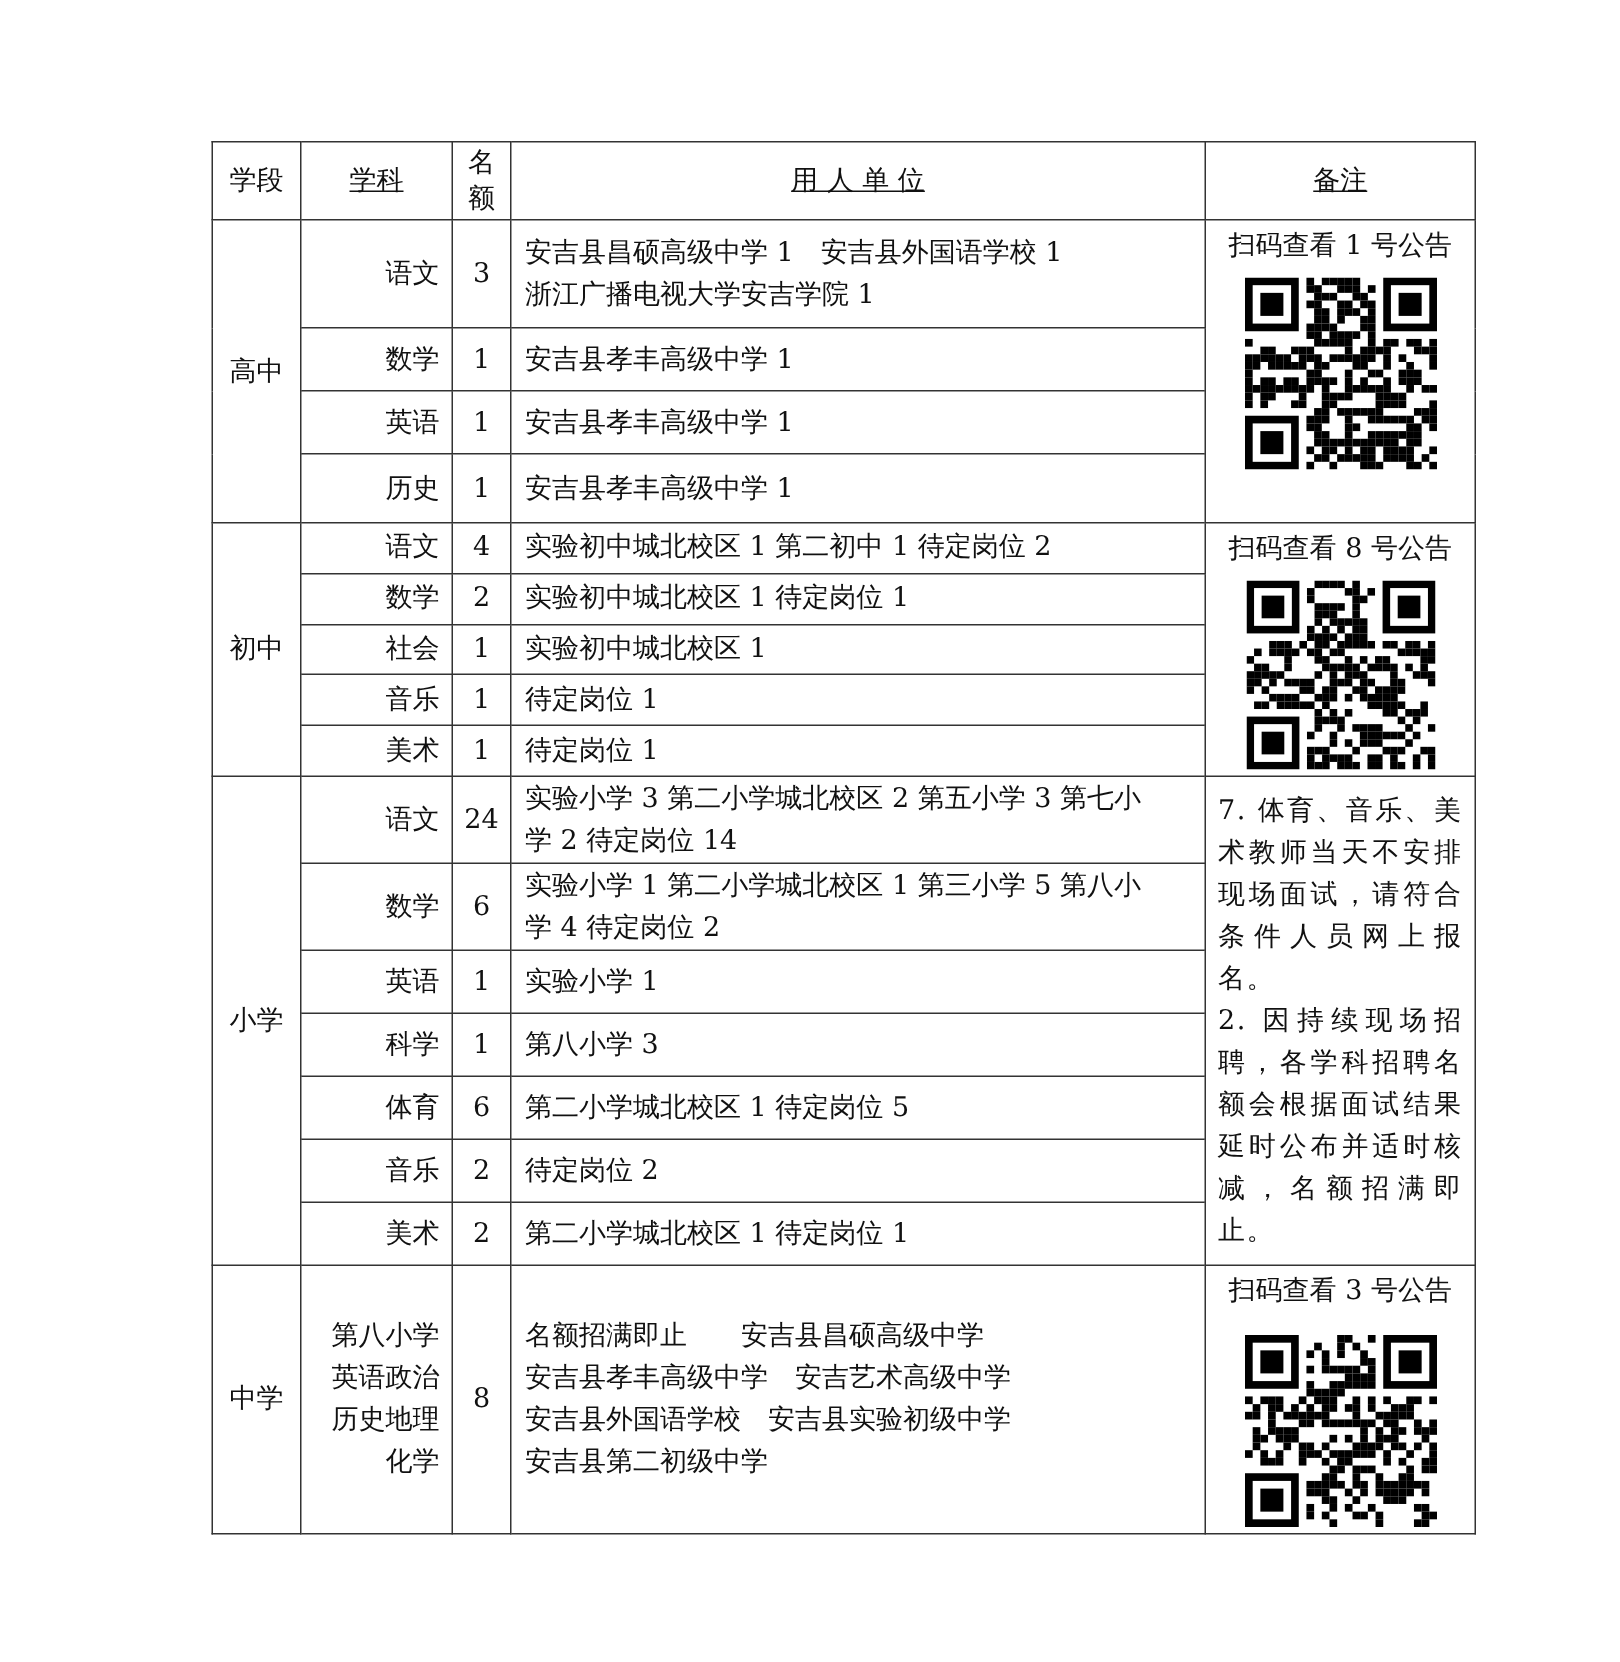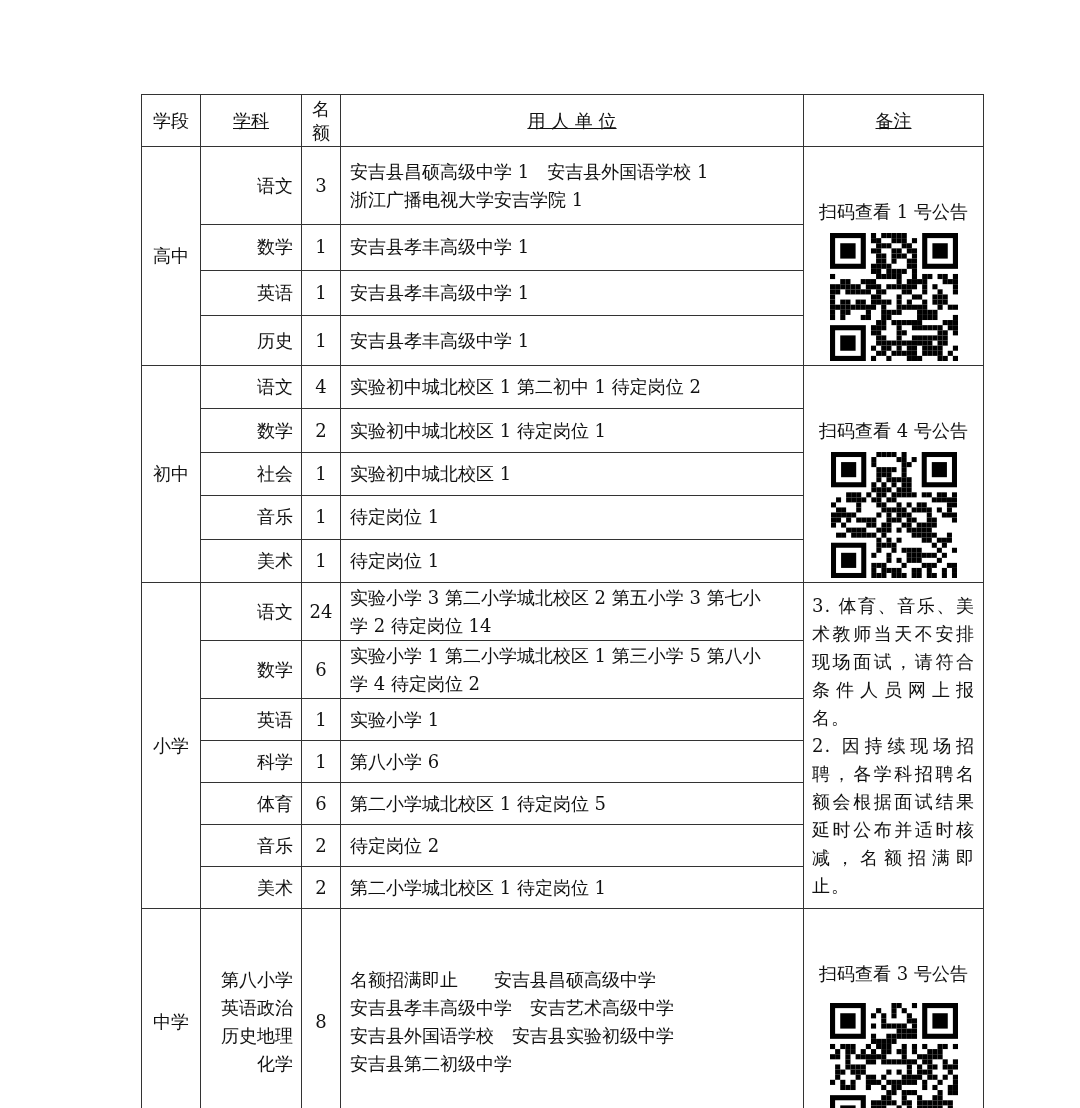--- a/index.html
+++ b/index.html
@@ -14,21 +14,21 @@
   }
   .c { text-align: center; text-decoration: underline; }
   .stage { text-align: center; padding: 0 !important; margin-top: 12px; }
   .subj { text-align: right; }
   .num { text-align: center; padding: 0 !important; }
   .unit { text-align: left; padding-left: 9px !important; }
   .hdr { height: 52px; }
   .hdr .qh { line-height: 24px; }
   .remark { vertical-align: top !important; text-align: center; padding: 4px 6px !important; }
   .remark-note { vertical-align: middle !important; text-align: justify; padding: 4px 8px !important; font-size: 18px; line-height: 25.5px; letter-spacing: 1px; }
-  .qr-title { display: block; white-space: nowrap; font-size: 18px; line-height: 26px; margin-top: 48px; }
+  .qr-title { display: block; white-space: nowrap; font-size: 18px; line-height: 26px; }
   .qr { display: block; margin: 8px auto 0; }
   .multiline { line-height: 28px; }
 </style>
 </head>
 <body>
 
 <table class="main">
   <colgroup>
     <col style="width:59px">
     <col style="width:101px">
@@ -334,21 +334,21 @@
     <td class="num">1</td>
     <td class="unit">安吉县孝丰高级中学 1</td>
   </tr>
 
   <tr style="height:32px">
     <td class="stage" rowspan="5">初中</td>
     <td class="subj">语文</td>
     <td class="num">4</td>
     <td class="unit">实验初中城北校区 1 第二初中 1 待定岗位 2</td>
     <td class="remark" rowspan="5">
-      <span class="qr-title">扫码查看 4 号公告</span>
+      <span class="qr-title">扫码查看 8 号公告</span>
       <svg class="qr" width="126" height="126" viewBox="0 0 25 25">
             <rect x="9" y="0" width="1" height="1" fill="#000"></rect>
             <rect x="10" y="0" width="1" height="1" fill="#000"></rect>
             <rect x="11" y="0" width="1" height="1" fill="#000"></rect>
             <rect x="12" y="0" width="1" height="1" fill="#000"></rect>
             <rect x="14" y="0" width="1" height="1" fill="#000"></rect>
             <rect x="8" y="1" width="1" height="1" fill="#000"></rect>
             <rect x="13" y="1" width="1" height="1" fill="#000"></rect>
             <rect x="14" y="1" width="1" height="1" fill="#000"></rect>
             <rect x="16" y="1" width="1" height="1" fill="#000"></rect>
@@ -604,38 +604,38 @@
     <td class="num">1</td>
     <td class="unit">待定岗位 1</td>
   </tr>
 
   <tr style="height:58px">
     <td class="stage" rowspan="7">小学</td>
     <td class="subj">语文</td>
     <td class="num">24</td>
     <td class="unit multiline"><span>实验小学 3 第二小学城北校区 2 第五小学 3 第七小</span><br><span>学 2 待定岗位 14</span></td>
     <td class="remark-note" rowspan="7">
-      <div style="white-space: pre-line;">3. 体育、音乐、美术教师当天不安排现场面试，请符合条件人员网上报名。
+      <div style="white-space: pre-line;">7. 体育、音乐、美术教师当天不安排现场面试，请符合条件人员网上报名。
 2. 因持续现场招聘，各学科招聘名额会根据面试结果延时公布并适时核减，名额招满即止。</div>
     </td>
   </tr>
   <tr style="height:58px">
     <td class="subj">数学</td>
     <td class="num">6</td>
     <td class="unit multiline"><span>实验小学 1 第二小学城北校区 1 第三小学 5 第八小</span><br><span>学 4 待定岗位 2</span></td>
   </tr>
   <tr style="height:42px">
     <td class="subj">英语</td>
     <td class="num">1</td>
     <td class="unit">实验小学 1</td>
   </tr>
   <tr style="height:42px">
     <td class="subj">科学</td>
     <td class="num">1</td>
-    <td class="unit">第八小学 6</td>
+    <td class="unit">第八小学 3</td>
   </tr>
   <tr style="height:42px">
     <td class="subj">体育</td>
     <td class="num">6</td>
     <td class="unit">第二小学城北校区 1 待定岗位 5</td>
   </tr>
   <tr style="height:42px">
     <td class="subj">音乐</td>
     <td class="num">2</td>
     <td class="unit">待定岗位 2</td>

